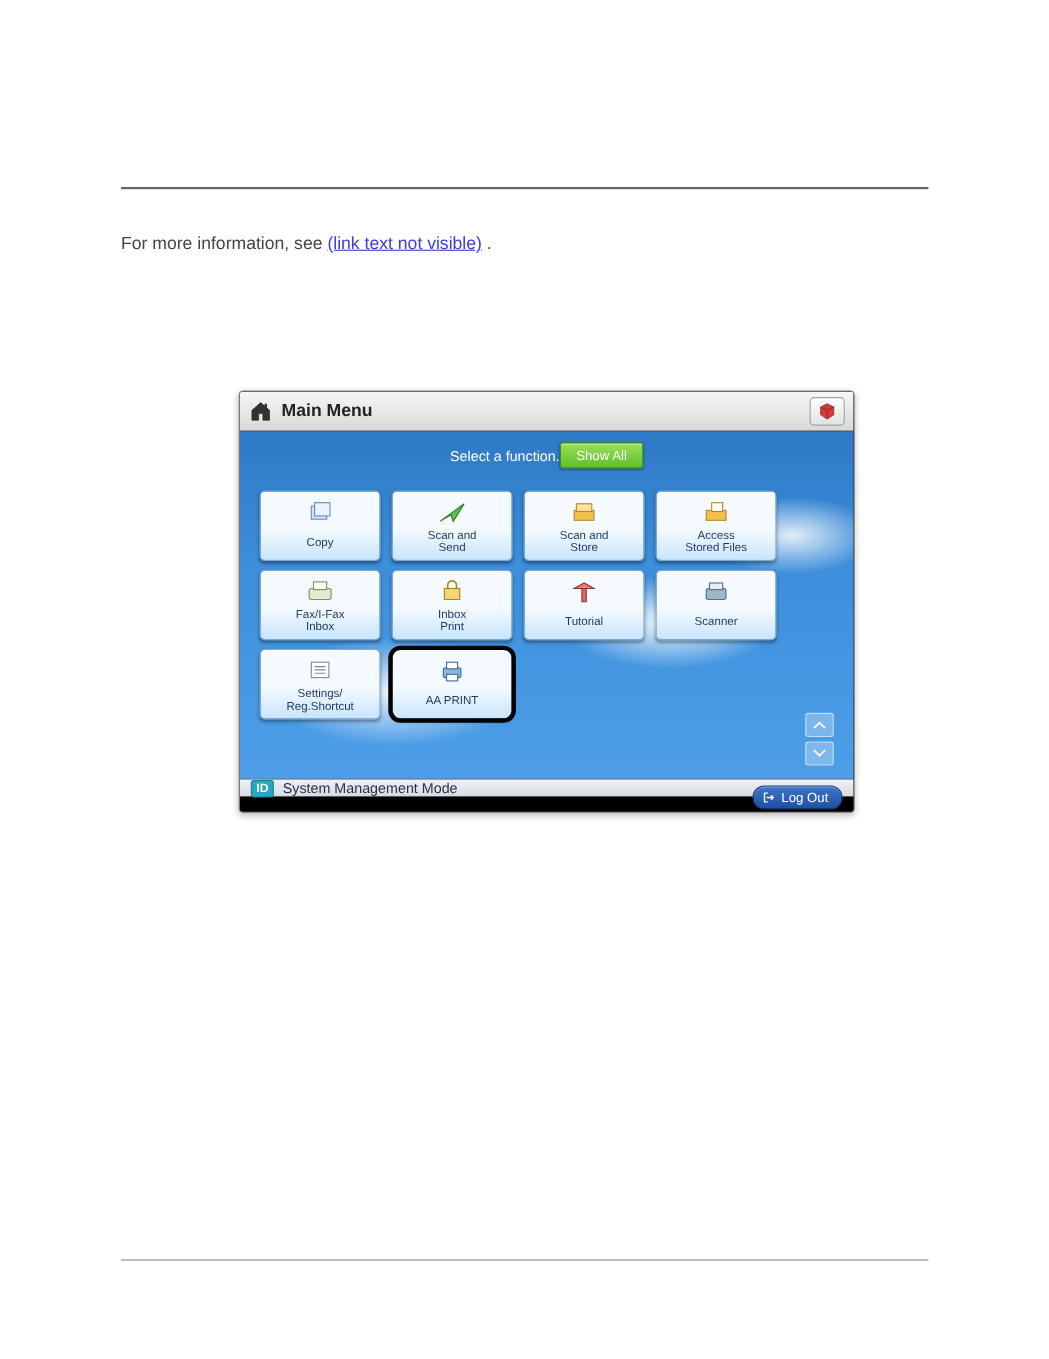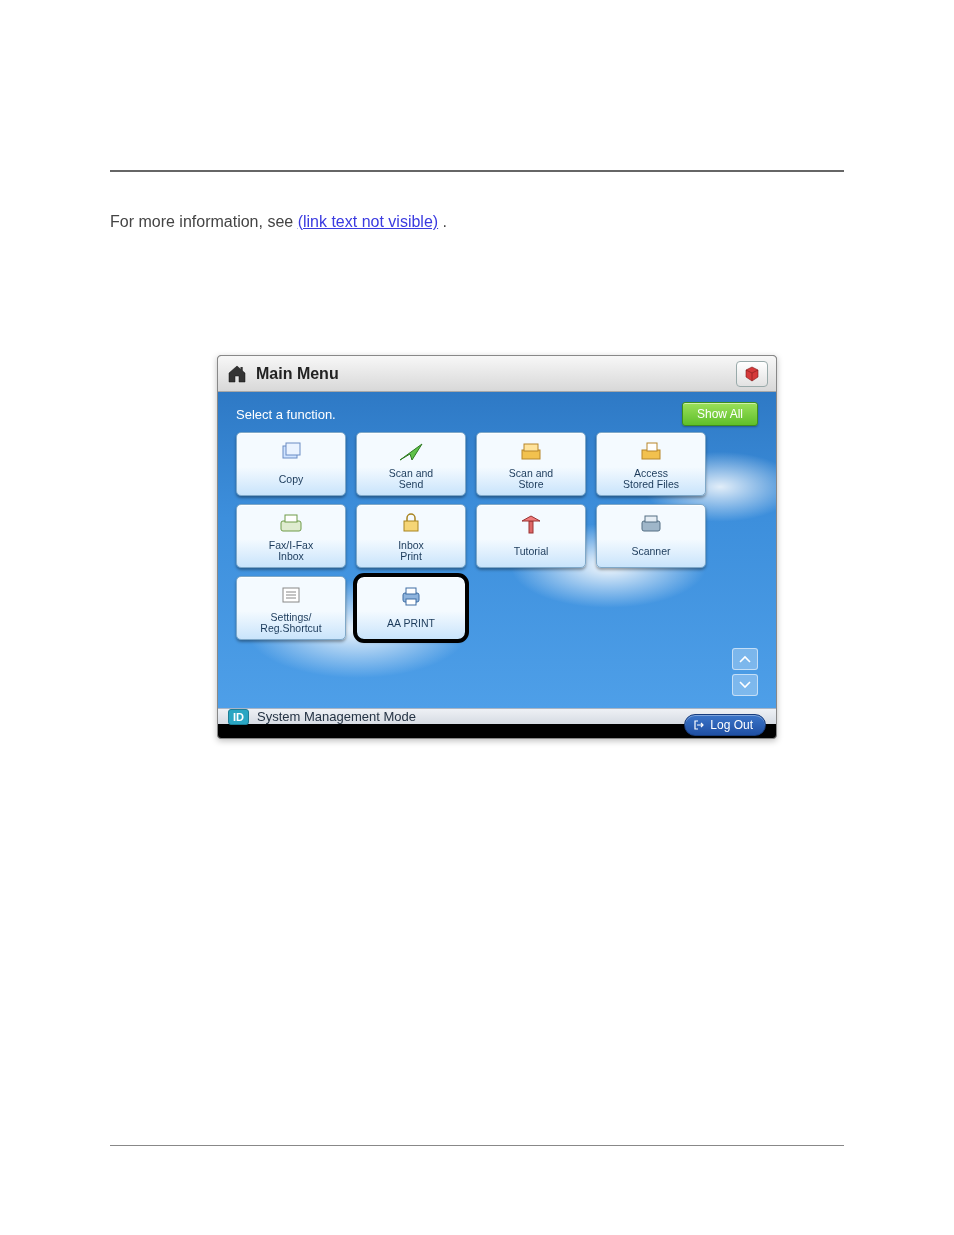--- a/index.html
+++ b/index.html
@@ -85,22 +85,22 @@
       radial-gradient(ellipse 140px 60px at 70% 55%, rgba(255,255,255,0.95), rgba(255,255,255,0) 70%),
       radial-gradient(ellipse 160px 70px at 25% 75%, rgba(255,255,255,0.9), rgba(255,255,255,0) 70%),
       radial-gradient(ellipse 110px 50px at 90% 30%, rgba(255,255,255,0.85), rgba(255,255,255,0) 70%),
       linear-gradient(#2e79c5 0%, #3d8fdc 40%, #4e9fe8 100%);
     position: relative;
     padding: 10px 18px 0 18px;
   }
   .sky-header {
     display: flex;
     align-items: center;
-    justify-content: space-between;
-    margin-bottom: 6px;
+    justify-content: center;
+    margin-bottom: 20px;
   }
   .select-text {
     color: #fff;
     font-family: Verdana, Geneva, sans-serif;
     font-size: 13px;
   }
   .showall-btn {
     background: linear-gradient(#9be05a,#5fbf2b);
     border: 1px solid #3f8f1c;
     color: #fff;

